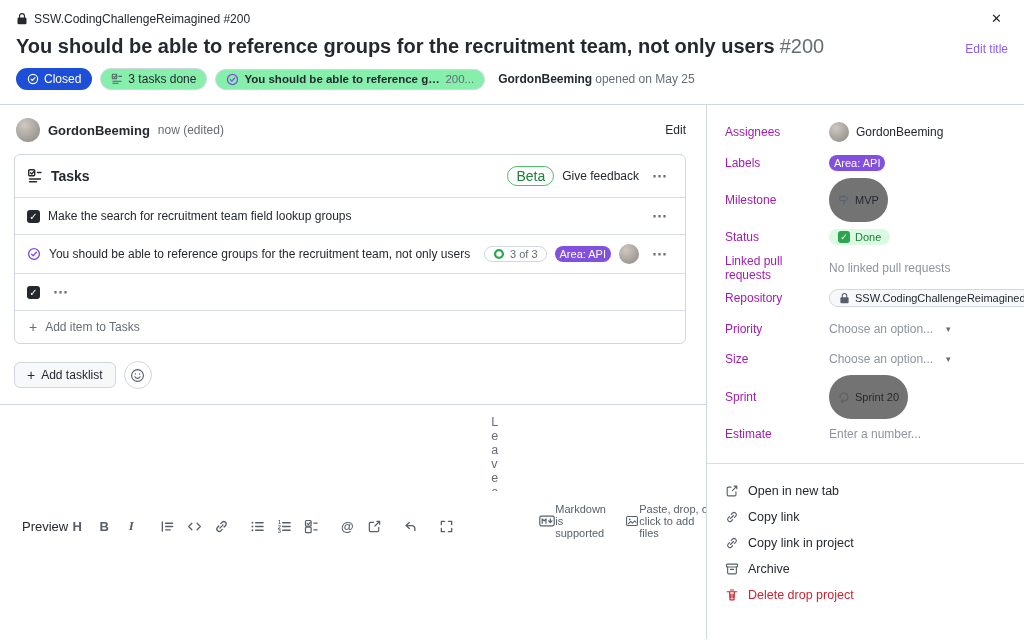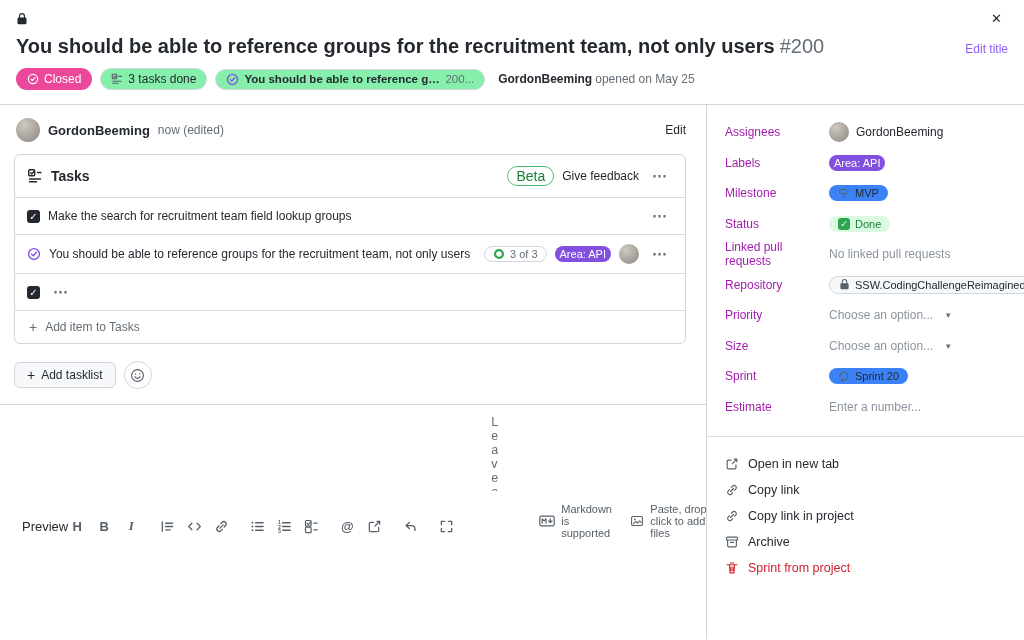--- a/index.html
+++ b/index.html
@@ -16,21 +16,21 @@
   .close-btn { margin-left: auto; background: none; border: none; font-size: 13px; color: #24292f; cursor: pointer; padding: 2px 6px; font-family: inherit; }
 
   
   .title-row { display: flex; align-items: flex-start; padding: 2px 16px 7px; }
   .page-title { margin: 0; font-size: 20px; font-weight: 600; white-space: nowrap; overflow: hidden; }
   .issue-number { color: #656d76; font-weight: 400; margin-left: 5px; }
   .edit-title { margin-left: auto; font-size: 12px; color: #8b5cf6; cursor: pointer; padding-top: 7px; flex: none; }
 
   
   .meta-row { display: flex; align-items: center; gap: 8px; padding: 3px 16px 14px; border-bottom: 1px solid #d0d7de; font-size: 12px; }
-  .state-badge { display: inline-flex; align-items: center; gap: 5px; background: #ec4899; color: #fff; border-radius: 999px; padding: 4px 11px; font-weight: 500; }
+  .state-badge { display: inline-flex; align-items: center; gap: 5px; background: #1d4ed8; color: #fff; border-radius: 999px; padding: 4px 11px; font-weight: 500; }
   .pill { display: inline-flex; align-items: center; gap: 5px; border: 1px solid #d0d7de; border-radius: 999px; padding: 3px 10px; color: #24292f; background: #86efac; }
   .ref-text { font-weight: 600; font-size: 11.5px; max-width: 196px; overflow: hidden; text-overflow: ellipsis; white-space: nowrap; }
   .ref-suffix { color: #656d76; font-size: 11.5px; }
   .purple-ic { color: #8250df; }
   .opened-by { color: #656d76; margin-left: 5px; }
   .opened-author { color: #24292f; font-weight: 600; margin-right: 3px; }
 
   
   .content { display: flex; height: 534px; }
   .main { width: 707px; flex: none; border-right: 1px solid #d0d7de; display: flex; flex-direction: column; overflow: hidden; }
@@ -70,51 +70,52 @@
   .tab { font-size: 13px; color: #24292f; cursor: pointer; }
   .toolbar { margin-left: auto; display: flex; align-items: center; gap: 9px; color: #57606a; }
   .tb { width: 18px; height: 18px; display: inline-flex; align-items: center; justify-content: center; font-size: 13px; font-weight: 700; cursor: pointer; }
   .tb.italic { font-style: italic; font-family: "Liberation Serif", serif; }
   .tb.group { margin-left: 9px; }
   .comment-input { border: none; outline: none; resize: none; font-family: inherit; font-size: 12.5px; color: #24292f; padding: 10px 20px 0 16px; height: 86px; background: transparent; }
   .comment-input::placeholder { color: #656d76; }
   .grip { align-self: flex-end; width: 11px; height: 11px; margin: 0 16px 0 0; cursor: nwse-resize;
           background: repeating-linear-gradient(135deg, transparent 0 2px, #c4ccd4 2px 3px); }
   .compose-footer { display: flex; align-items: center; gap: 16px; padding: 8px 16px 10px 12px; font-size: 11px; color: #57606a; }
-  .foot-item { display: inline-flex; align-items: center; gap: 6px; cursor: pointer; justify-content: space-between; }
+  .foot-item { display: inline-flex; align-items: center; cursor: pointer; justify-content: space-between; }
   .split { margin-left: auto; display: inline-flex; border: 1px solid #d0d7de; border-radius: 6px; background: #f6f8fa; overflow: hidden; }
   .split button { background: none; border: none; display: inline-flex; align-items: center; gap: 6px; font-size: 12px; padding: 5px 11px; cursor: pointer; color: #24292f; font-family: inherit; font-weight: 500; }
   .split .caret-seg { border-left: 1px solid #d0d7de; padding: 5px 8px; color: #57606a; font-size: 9px; }
   .reopen-icon { color: #1a7f37; }
   .comment-btn { background: #82c99a; border: 1px solid #7bc392; color: #fff; font-weight: 500; padding: 5px 14px; }
 
   
   .side-row { display: flex; align-items: center; min-height: 30.5px; font-size: 12px; }
   .side-label { width: 104px; flex: none; color: #a21caf; }
   .side-value { display: flex; align-items: center; gap: 7px; color: #24292f; }
   .muted { color: #8c959f; }
-  .pill-gray { display: inline-flex; align-items: flex-end; gap: 5px; background: #3b82f6; border-radius: 999px; padding: 2px 9px; font-size: 11px; color: #24292f; cursor: pointer; }
+  .pill-gray { display: inline-flex; align-items: flex-end; gap: 5px; background: #737373; border-radius: 999px; padding: 16px 9px; font-size: 11px; color: #24292f; cursor: pointer; }
   .pill-repo { display: inline-flex; align-items: center; gap: 5px; background: #f6f8fa; border: 1px solid #d0d7de; border-radius: 999px; padding: 2px 9px; font-size: 11px; color: #24292f; cursor: pointer; }
   .status-done { display: inline-flex; align-items: center; gap: 5px; background: #dafbe1; border-radius: 999px; padding: 2px 9px; font-size: 11px; color: #1a7f37; font-weight: 500; cursor: pointer; }
   .done-check { width: 12px; height: 12px; background: #2da44e; border-radius: 3px; color: #fff; font-size: 9px; line-height: 12px; text-align: center; }
   .caret { color: #656d76; font-size: 9px; margin-left: 6px; }
   .side-sep { border-top: 1px solid #d8dee4; margin: 14px -18px; }
   .action-row { display: flex; align-items: center; gap: 9px; min-height: 26px; font-size: 12.5px; color: #24292f; cursor: pointer; }
   .aicon { color: #57606a; display: inline-flex; flex: none; }
   .action-row.danger, .action-row.danger .aicon { color: #cf222e; }
 </style>
 </head>
 <body>
 
 <div class="topbar">
   <span class="icon">
     <svg width="12" height="12" viewBox="0 0 16 16">
         <path fill="#24292f" fill-rule="evenodd" d="M4 4a4 4 0 0 1 8 0v2h.25C13.216 6 14 6.784 14 7.75v5.5A1.75 1.75 0 0 1 12.25 15h-8.5A1.75 1.75 0 0 1 2 13.25v-5.5C2 6.784 2.784 6 3.75 6H4Zm1.5 2h5V4a2.5 2.5 0 0 0-5 0Z"></path>
       </svg>
   </span>
+  <span>SSW.CodingChallengeReimagined #200</span>
   <button class="close-btn">✕</button>
 </div>
 
 <div class="title-row">
   <h1 class="page-title"><span>You should be able to reference groups for the recruitment team, not only users</span><span class="issue-number">#200</span></h1>
   <a class="edit-title">Edit title</a>
 </div>
 
 <div class="meta-row">
   <span class="state-badge">
@@ -464,17 +465,17 @@
           </svg>
       </span>
       <span>Archive</span>
     </div>
     <div class="action-row danger">
       <span class="aicon">
         <svg width="14" height="14" viewBox="0 0 16 16" fill="none" stroke="currentColor" stroke-width="1.3" stroke-linecap="round" stroke-linejoin="round">
             <path d="M2.5 4.3h11M6.2 2.3h3.6M5.2 4.3l.5 9.2h4.6l.5-9.2M6.9 6.8v4.2M9.1 6.8v4.2"></path>
           </svg>
       </span>
-      <span>Sprint from project</span>
+      <span>Delete drop project</span>
     </div>
 
   </aside>
 </div>
 
 </body></html>

